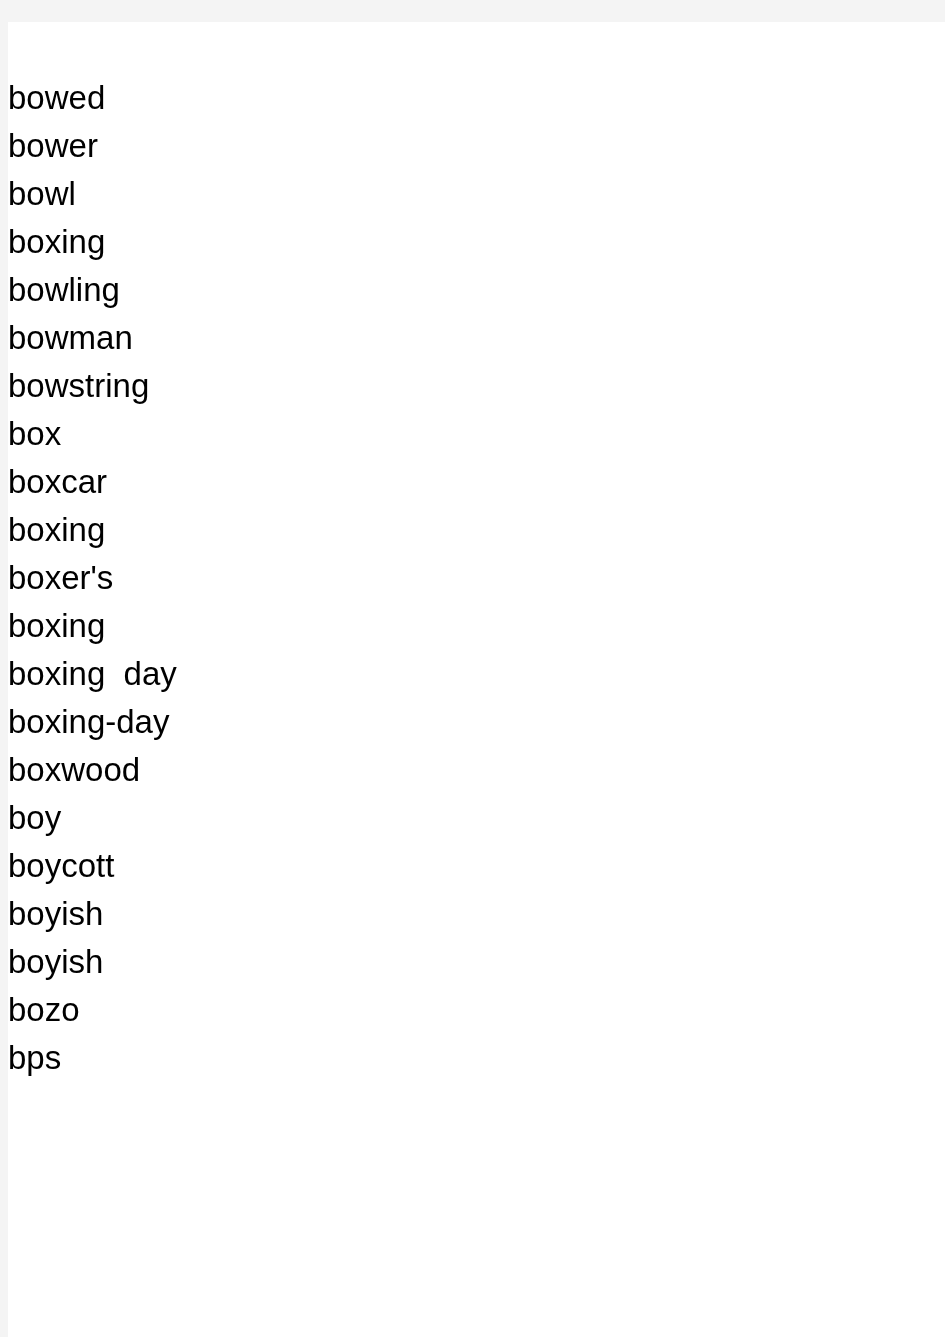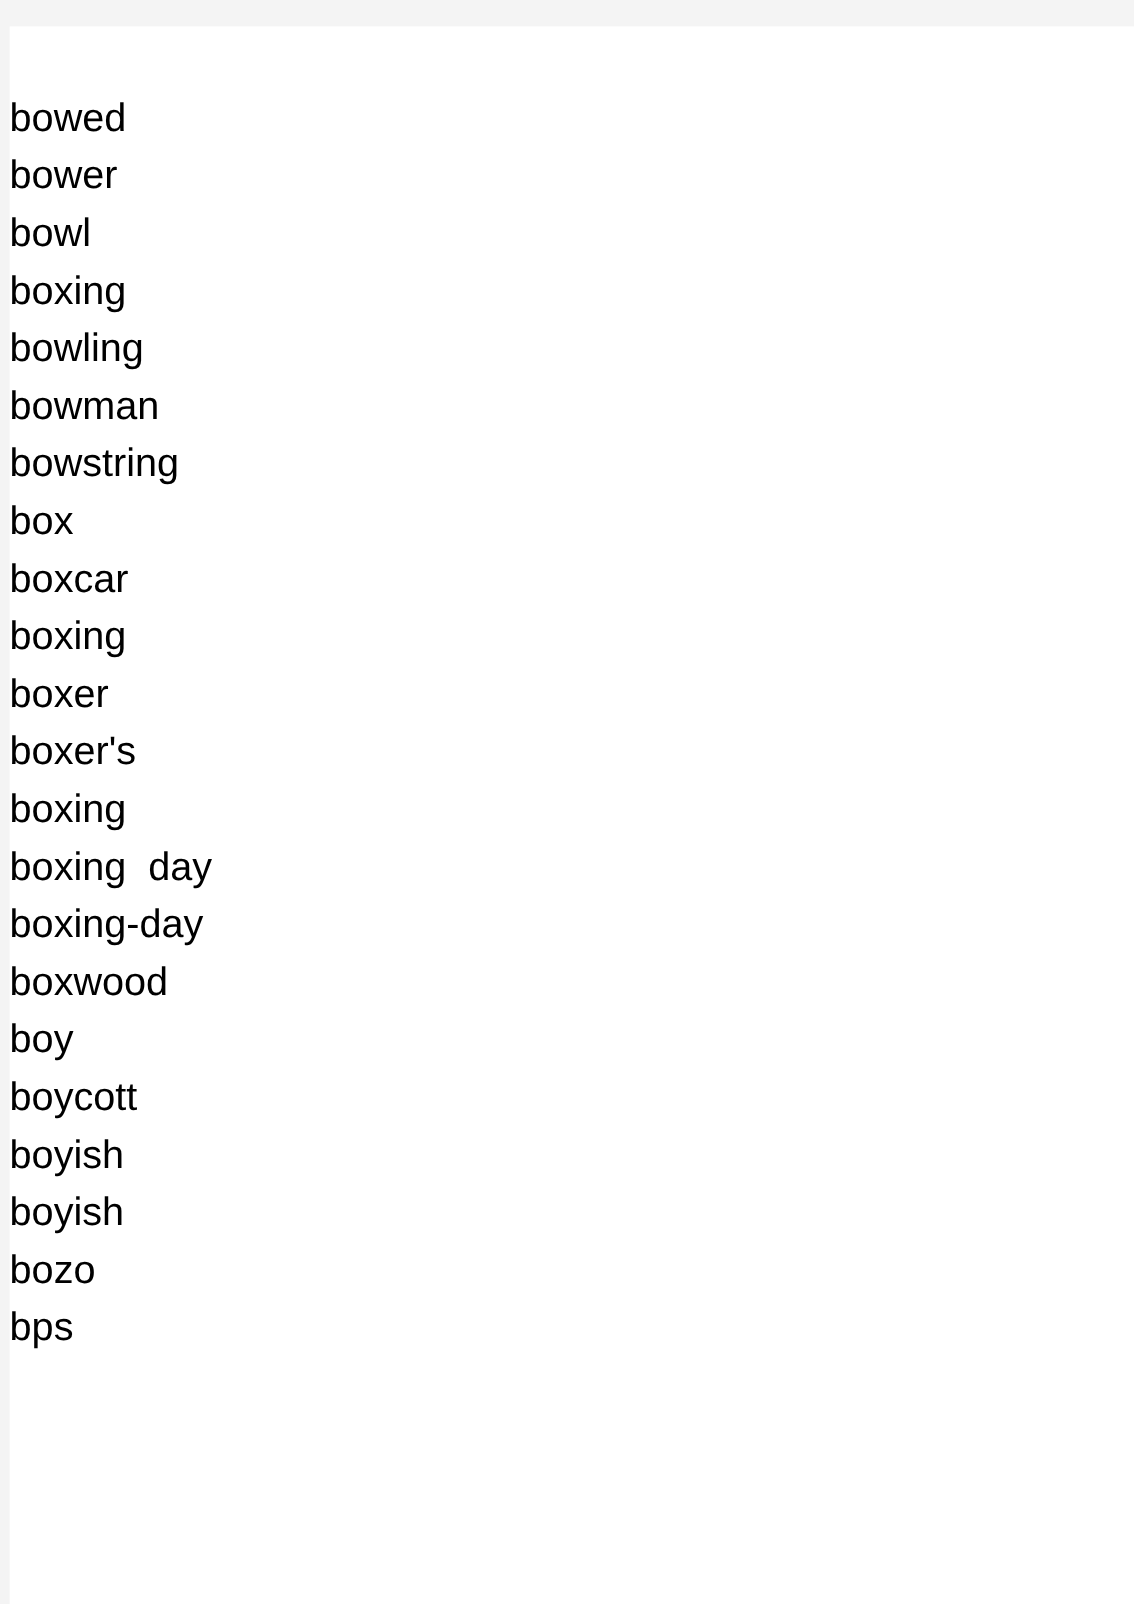--- a/index.html
+++ b/index.html
@@ -56,21 +56,20 @@
     <li>bowed</li>
     <li>bower</li>
     <li>bowl</li>
     <li>boxing</li>
     <li>bowling</li>
     <li>bowman</li>
     <li>bowstring</li>
     <li>box</li>
     <li>boxcar</li>
     <li>boxing</li>
-    <li>boxer</li>
     <li>boxer's</li>
     <li>boxing</li>
     <li>boxing  day</li>
     <li>boxing-day</li>
     <li>boxwood</li>
     <li>boy</li>
     <li>boycott</li>
     <li>boyish</li>
     <li>boyish</li>
     <li>bozo</li>

